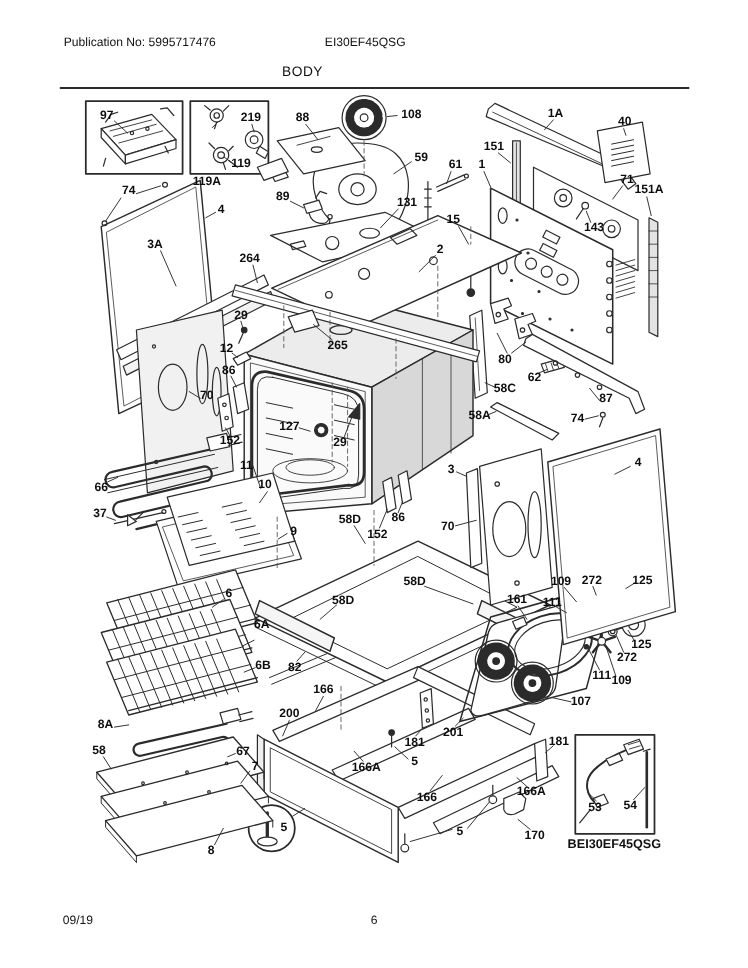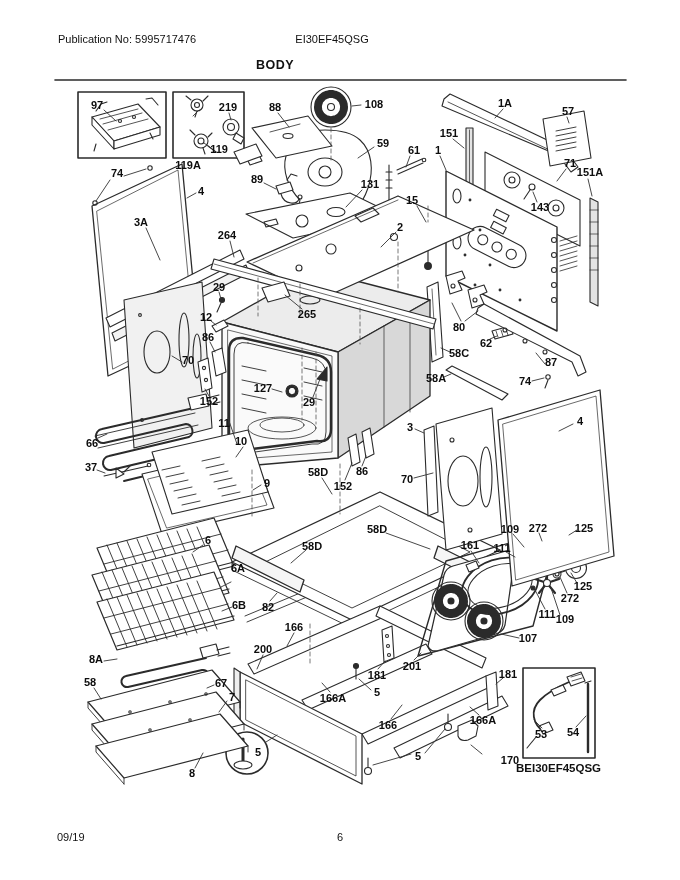--- a/index.html
+++ b/index.html
@@ -1,20 +1,20 @@
 <!DOCTYPE html>
 <html><head>
 <meta charset="utf-8">
 <style>
   html,body{margin:0;padding:0;background:#ffffff;}
   .page{position:relative;width:680px;height:880px;background:#fff;overflow:hidden;
         font-family:"Liberation Sans",sans-serif;color:#111;}
   .hdr-pub{position:absolute;left:58px;top:33px;font-size:11px;}
   .hdr-model{position:absolute;left:0;top:33px;width:664px;text-align:center;font-size:11px;}
-  .hdr-title{position:absolute;left:0;top:58px;width:550px;text-align:center;font-size:12.5px;font-weight:bold;letter-spacing:.5px;}
+  .hdr-title{position:absolute;left:0;top:58px;width:550px;text-align:center;font-size:12.5px;font-weight:normal;letter-spacing:.5px;}
   .ftr-date{position:absolute;left:57px;top:831px;font-size:11px;}
   .ftr-page{position:absolute;left:0;top:831px;width:680px;text-align:center;font-size:11px;}
   .kit-label{position:absolute;left:516px;top:762px;font-size:11.5px;font-weight:bold;}
   svg.art{position:absolute;left:0;top:0;}
   .callout-layer{position:absolute;left:0;top:0;width:680px;height:880px;pointer-events:none;}
   .callout{position:absolute;transform:translate(-50%,-50%);font-size:11px;font-weight:bold;
            white-space:nowrap;color:#0d0d0d;}
 </style>
 </head>
 <body>
@@ -365,21 +365,21 @@
       <div class="callout" style="left: 228px; top: 107px;">219</div>
       <div class="callout" style="left: 219px; top: 149px;">119</div>
       <div class="callout" style="left: 275px; top: 107px;">88</div>
       <div class="callout" style="left: 374px; top: 104px;">108</div>
       <div class="callout" style="left: 383px; top: 143px;">59</div>
       <div class="callout" style="left: 414px; top: 150px;">61</div>
       <div class="callout" style="left: 257px; top: 179px;">89</div>
       <div class="callout" style="left: 370px; top: 184px;">131</div>
       <div class="callout" style="left: 412px; top: 200px;">15</div>
       <div class="callout" style="left: 505px; top: 103px;">1A</div>
-      <div class="callout" style="left: 568px; top: 111px;">57</div>
+      <div class="callout" style="left: 568px; top: 111px;">40</div>
       <div class="callout" style="left: 449px; top: 133px;">151</div>
       <div class="callout" style="left: 438px; top: 150px;">1</div>
       <div class="callout" style="left: 570px; top: 163px;">71</div>
       <div class="callout" style="left: 590px; top: 172px;">151A</div>
       <div class="callout" style="left: 540px; top: 207px;">143</div>
       <div class="callout" style="left: 117px; top: 173px;">74</div>
       <div class="callout" style="left: 201px; top: 191px;">4</div>
       <div class="callout" style="left: 141px; top: 222px;">3A</div>
       <div class="callout" style="left: 227px; top: 235px;">264</div>
       <div class="callout" style="left: 219px; top: 287px;">29</div>
@@ -416,21 +416,21 @@
       <div class="callout" style="left: 268px; top: 607px;">82</div>
       <div class="callout" style="left: 294px; top: 627px;">166</div>
       <div class="callout" style="left: 263px; top: 649px;">200</div>
       <div class="callout" style="left: 333px; top: 698px;">166A</div>
       <div class="callout" style="left: 377px; top: 675px;">181</div>
       <div class="callout" style="left: 377px; top: 692px;">5</div>
       <div class="callout" style="left: 412px; top: 666px;">201</div>
       <div class="callout" style="left: 388px; top: 725px;">166</div>
       <div class="callout" style="left: 483px; top: 720px;">166A</div>
       <div class="callout" style="left: 508px; top: 674px;">181</div>
-      <div class="callout" style="left: 510px; top: 760px; text-align: right;">170</div>
+      <div class="callout" style="left: 486px; top: 760px; text-align: right;">170</div>
       <div class="callout" style="left: 418px; top: 756px;">5</div>
       <div class="callout" style="left: 258px; top: 752px;">5</div>
       <div class="callout" style="left: 96px; top: 659px;">8A</div>
       <div class="callout" style="left: 90px; top: 682px;">58</div>
       <div class="callout" style="left: 221px; top: 683px;">67</div>
       <div class="callout" style="left: 232px; top: 697px;">7</div>
       <div class="callout" style="left: 192px; top: 773px;">8</div>
       <div class="callout" style="left: 470px; top: 545px;">161</div>
       <div class="callout" style="left: 510px; top: 529px;">109</div>
       <div class="callout" style="left: 538px; top: 528px;">272</div>

